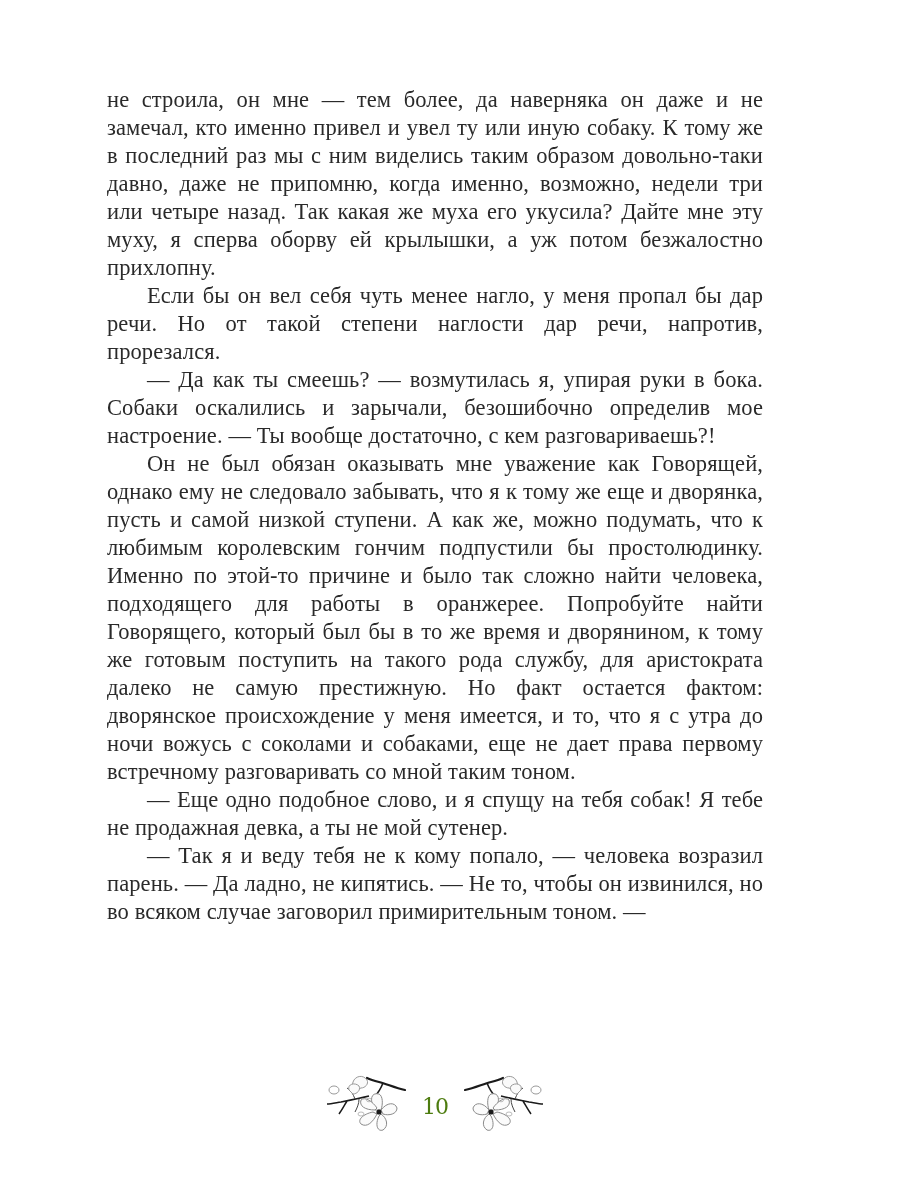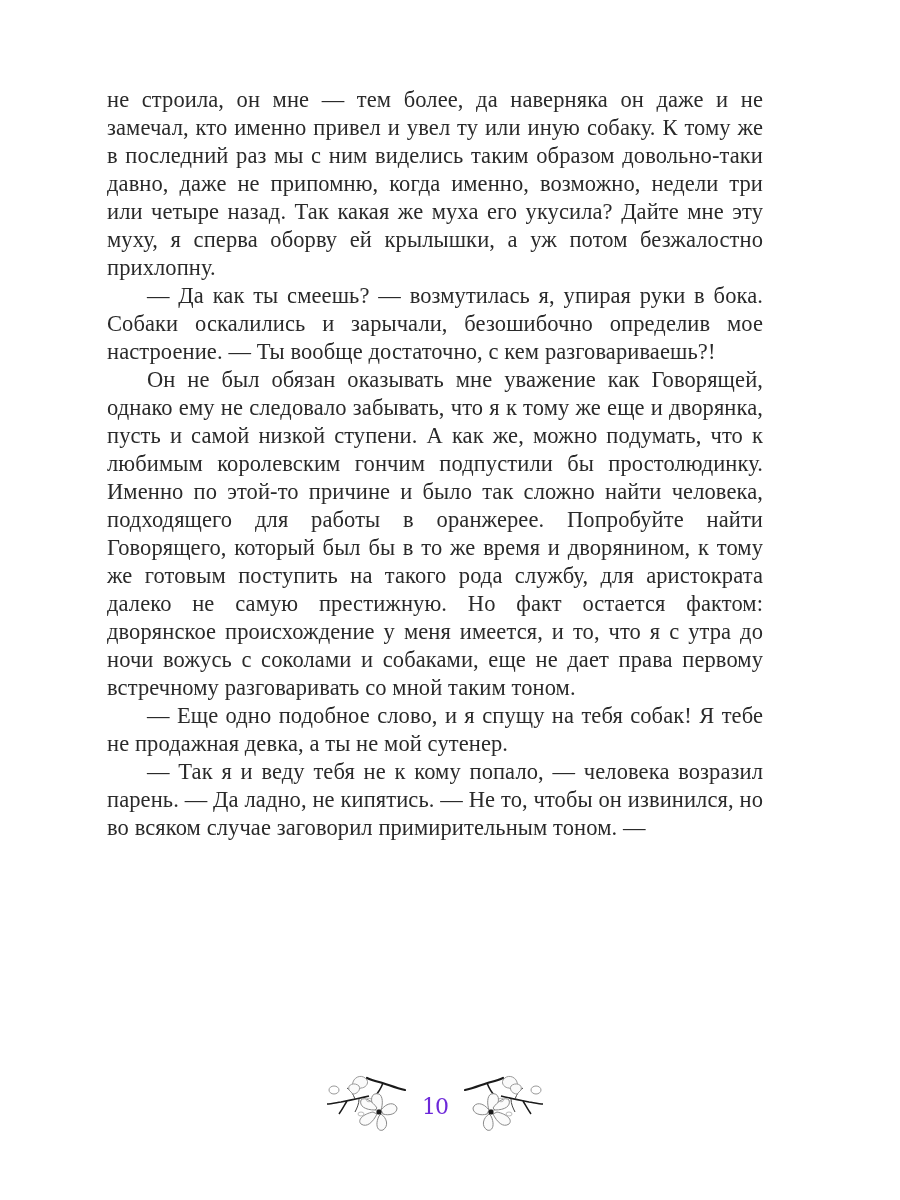--- a/index.html
+++ b/index.html
@@ -49,29 +49,30 @@
     .ornament.left { left: 325px; }
     .ornament.right { left: 463px; transform: scaleX(-1); }
     .page-number {
       position: absolute;
       left: 418px;
       top: 22px;
       width: 34px;
       text-align: center;
       font-family: "DejaVu Serif", "Liberation Serif", serif;
       font-size: 22px;
-      color: #6d28d9;
+      color: #4d7c0f;
       letter-spacing: -1px;
     }
   </style>
 </head>
 <body>
 
 <div class="page">
   <p class="para continuation">не строила, он мне — тем более, да наверняка он даже и не замечал, кто именно привел и увел ту или иную собаку. К тому же в последний раз мы с ним виделись таким образом довольно-таки давно, даже не припомню, когда именно, возможно, недели три или четыре назад. Так какая же муха его укусила? Дайте мне эту муху, я сперва оборву ей крылышки, а уж потом безжалостно прихлопну.</p>
+  <p class="para">Если бы он вел себя чуть менее нагло, у меня пропал бы дар речи. Но от такой степени наглости дар речи, напротив, прорезался.</p>
   <p class="para">— Да как ты смеешь? — возмутилась я, упирая руки в бока. Собаки оскалились и зарычали, безошибочно определив мое настроение. — Ты вообще достаточно, с кем разговариваешь?!</p>
   <p class="para">Он не был обязан оказывать мне уважение как Говорящей, однако ему не следовало забывать, что я к тому же еще и дворянка, пусть и самой низкой ступени. А как же, можно подумать, что к любимым королевским гончим подпустили бы простолюдинку. Именно по этой-то причине и было так сложно найти человека, подходящего для работы в оранжерее. Попробуйте найти Говорящего, который был бы в то же время и дворянином, к тому же готовым поступить на такого рода службу, для аристократа далеко не самую престижную. Но факт остается фактом: дворянское происхождение у меня имеется, и то, что я с утра до ночи вожусь с соколами и собаками, еще не дает права первому встречному разговаривать со мной таким тоном.</p>
   <p class="para">— Еще одно подобное слово, и я спущу на тебя собак! Я тебе не продажная девка, а ты не мой сутенер.</p>
   <p class="para">— Так я и веду тебя не к кому попало, — человека возразил парень. — Да ладно, не кипятись. — Не то, чтобы он извинился, но во всяком случае заговорил примирительным тоном. —</p>
 </div>
 
 <div class="footer">
   <svg class="ornament left" viewBox="0 0 82 66" xmlns="http://www.w3.org/2000/svg">
 
     <path d="M80 16 C70 14, 62 10, 54 8 C50 7, 46 6, 42 4" stroke="#1a1a1a" stroke-width="2.2" fill="none" stroke-linecap="round"></path>

